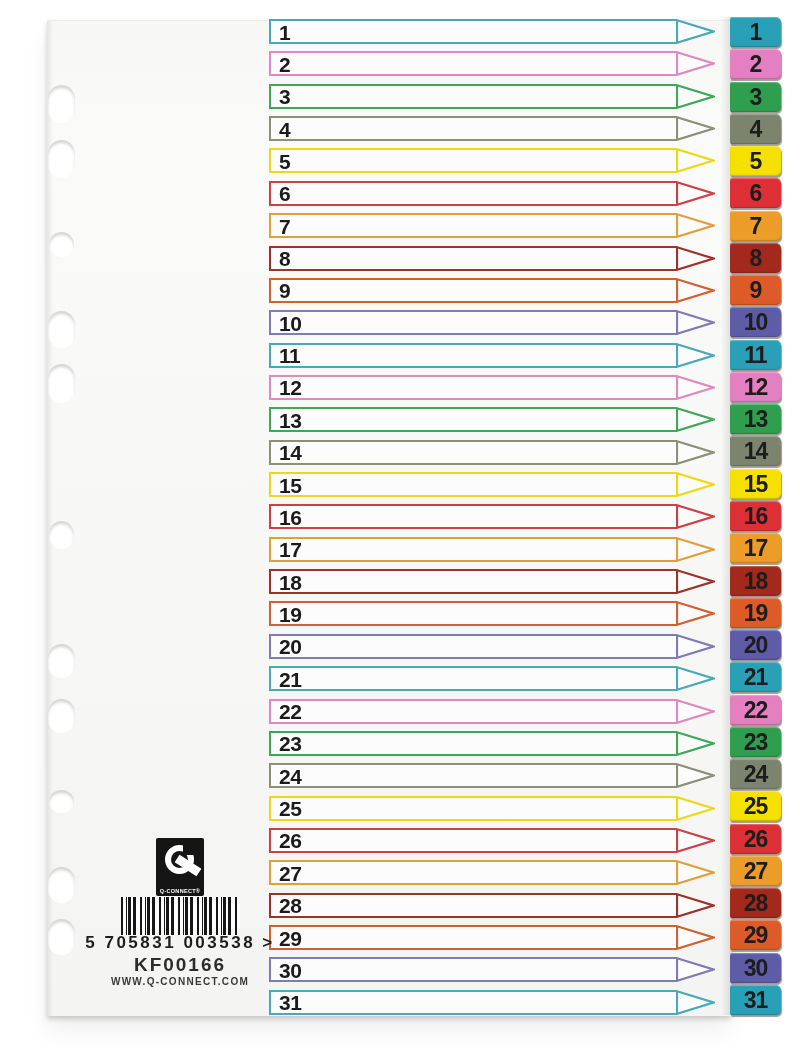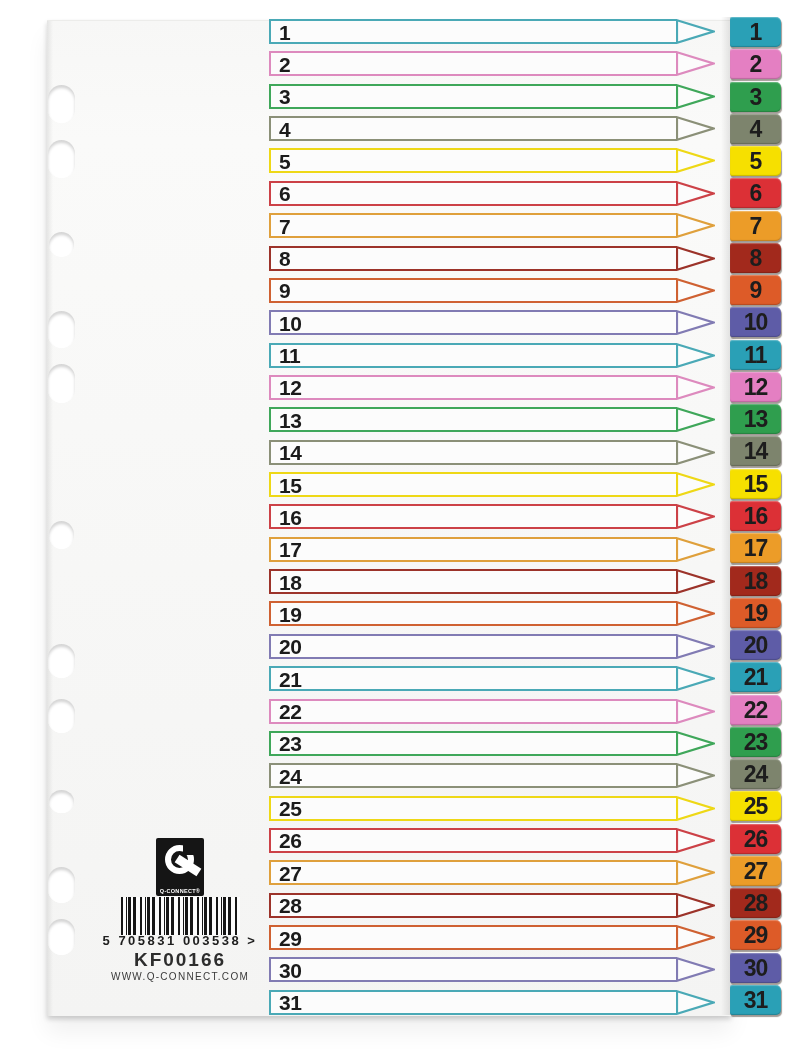--- a/index.html
+++ b/index.html
@@ -53,24 +53,24 @@
           transform:rotate(33deg);}
   .q-notch{position:absolute;left:27px;top:3px;width:14px;height:14px;background:#151515;}
   .q-text{position:absolute;bottom:2px;left:0;right:0;text-align:center;
           font-size:5.5px;font-weight:bold;color:#fff;letter-spacing:.3px;}
   .bars{margin-top:1px;width:119px;height:38px;background:
         repeating-linear-gradient(90deg,
           #161616 0 2px,#fdfdfd 2px 5px,
           #161616 5px 6px,#fdfdfd 6px 7px,
           #161616 7px 10px,#fdfdfd 10px 12px,
           #161616 12px 15px,#fdfdfd 15px 19px);}
-  .bar-digits{margin-top:-2px;font-size:13px;font-weight:bold;color:#1e1e1e;
+  .bar-digits{margin-top:-2px;font-size:17px;font-weight:bold;color:#1e1e1e;
         letter-spacing:2.5px;white-space:nowrap;}
   .pcode{margin-top:1px;font-size:19px;font-weight:bold;color:#2d2d2d;letter-spacing:2px;}
-  .site{font-size:10px;font-weight:normal;color:#3a3a3a;letter-spacing:1.3px;}
+  .site{font-size:10px;font-weight:bold;color:#3a3a3a;letter-spacing:1.3px;}
 </style>
 </head>
 <body>
 
 <div class="sheet"></div>
 <div class="sheet-edge"></div>
 
 <div class="rows">
   <div class="row">
     <div class="row-body" style="--oc: #4aa9b6;">

